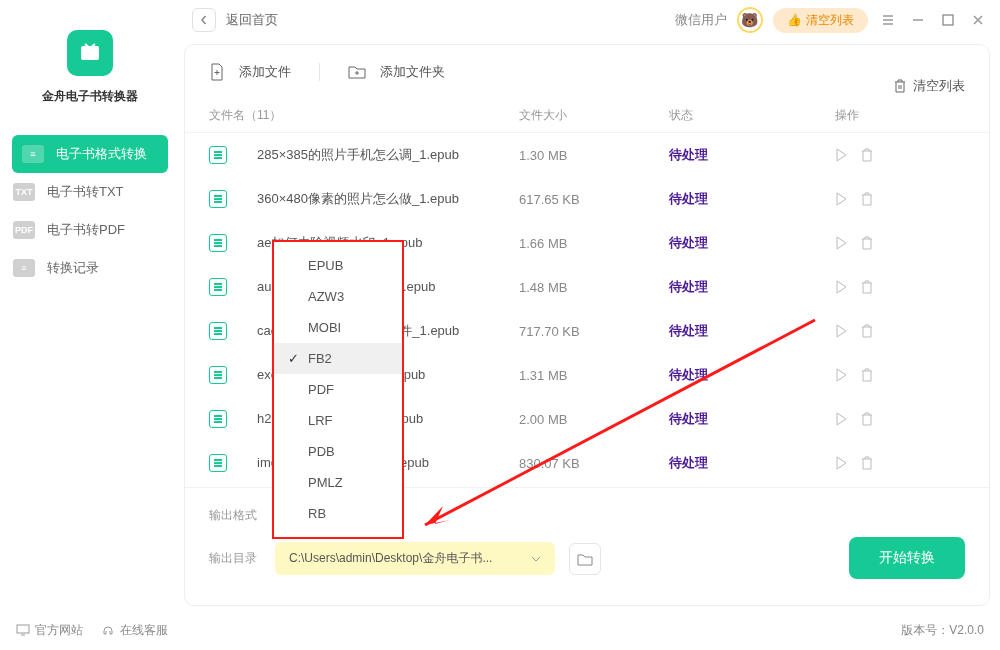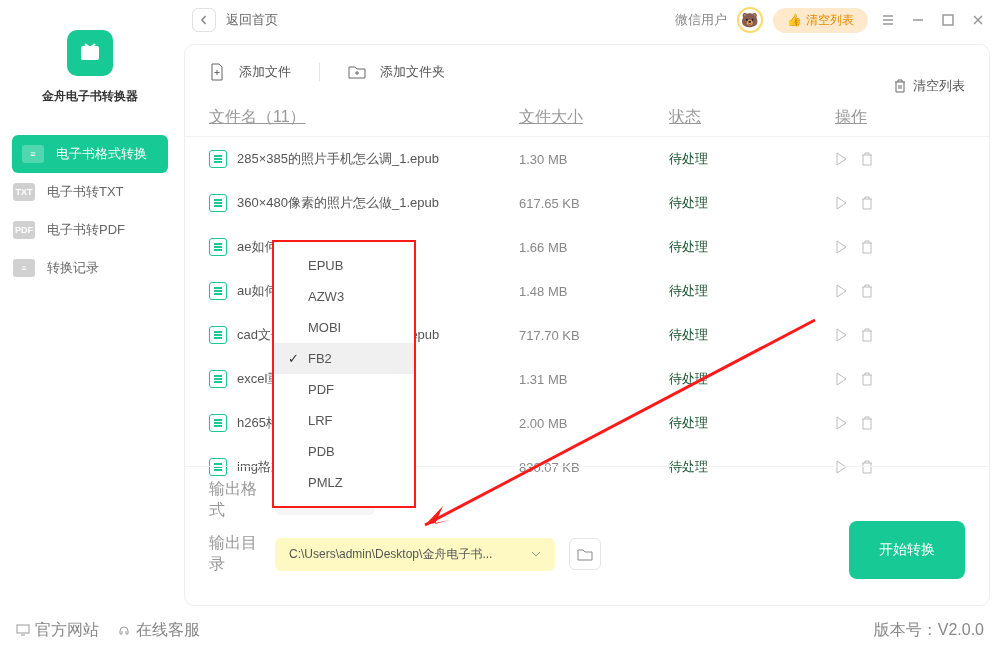--- a/index.html
+++ b/index.html
@@ -22,52 +22,52 @@
 .nav-icon { width: 22px; height: 18px; border-radius: 3px; display: flex; align-items: center; justify-content: center; font-size: 9px; font-weight: bold; }
 .nav-item.active .nav-icon { background: rgba(255,255,255,0.25); color: #fff; }
 .nav-item:not(.active) .nav-icon { background: #d0d0d0; color: #fff; }
 
 .main { position: absolute; left: 180px; top: 40px; right: 0; bottom: 40px; border: 1px solid #eee; border-radius: 10px; margin: 4px 10px 4px 4px; background: #fff; }
 .toolbar { height: 54px; display: flex; align-items: center; padding: 0 24px; gap: 28px; }
 .tool-btn { display: flex; align-items: center; gap: 14px; font-size: 13px; color: #555; cursor: pointer; }
 .tool-sep { width: 1px; height: 18px; background: #e5e5e5; }
 .clear-btn { margin-left: auto; display: flex; align-items: center; gap: 6px; font-size: 13px; color: #555; cursor: pointer; margin-top: 28px; }
 
-.table-header { display: flex; padding: 8px 24px; font-size: 16px; color: #999; border-bottom: 1px solid #f2f2f2; text-decoration: underline; }
+.table-header { display: flex; padding: 8px 24px; font-size: 12px; color: #999; border-bottom: 1px solid #f2f2f2; }
 .col-name { flex: 0 0 310px; }
 .col-size { flex: 0 0 150px; }
 .col-status { flex: 0 0 150px; }
 .col-action { flex: 0 0 100px; margin-left: 16px; }
 
 .rows { height: 340px; overflow: hidden; }
 .row { display: flex; align-items: center; padding: 13px 24px; font-size: 13px; }
 .file-icon { width: 18px; height: 18px; border: 1.5px solid #17c995; border-radius: 3px; margin-right: 10px; display: flex; align-items: center; justify-content: center; flex-shrink: 0; }
 .file-icon::before { content: ""; width: 8px; height: 2px; background: #17c995; box-shadow: 0 3px 0 #17c995, 0 -3px 0 #17c995; }
-.row .col-name { color: #555; display: flex; align-items: center; }
+.row .col-name { color: #555; display: flex; align-items: center; gap: 20px; }
 .row .col-size { color: #888; }
-.row .col-status { color: #14532d; }
+.row .col-status { color: #4c1d95; font-weight: bold; }
 .row .col-action { display: flex; gap: 14px; color: #bbb; }
 .action-icon { cursor: pointer; }
 
 .bottom-panel { position: absolute; bottom: 0; left: 0; right: 0; padding: 12px 24px 18px; border-top: 1px solid #f2f2f2; }
 .out-row { display: flex; align-items: center; margin-bottom: 12px; gap: 14px; }
-.out-label { font-size: 16px; color: #999; width: 52px; }
+.out-label { font-size: 12px; color: #999; width: 52px; }
 .select-box { background: #f5f5f5; border-radius: 6px; padding: 8px 14px; font-size: 12px; color: #555; display: flex; align-items: center; gap: 40px; cursor: pointer; }
 .path-box { background: #fef9c3; border-radius: 6px; padding: 8px 14px; font-size: 12px; color: #555; display: flex; align-items: center; width: 280px; justify-content: space-between; cursor: pointer; }
 .folder-btn { width: 32px; height: 32px; border: 1px solid #e5e5e5; border-radius: 6px; display: flex; align-items: center; justify-content: center; cursor: pointer; color: #888; }
-.start-btn { position: absolute; right: 24px; bottom: 26px; background: #17c995; color: #fff; padding: 20px 30px; border-radius: 8px; font-size: 14px; cursor: pointer; }
-
-.dropdown { position: absolute; left: 272px; top: 240px; width: 144px; background: #fff; border: 2px solid #ff1a1a; padding: 8px 0; z-index: 10; }
+.start-btn { position: absolute; right: 24px; bottom: 26px; background: #17c995; color: #fff; padding: 12px 30px; border-radius: 8px; font-size: 14px; cursor: pointer; }
+
+.dropdown { position: absolute; left: 272px; top: 240px; width: 132px; background: #fff; border: 2px solid #ff1a1a; padding: 8px 0; z-index: 10; }
 .dd-item { padding: 8px 20px 8px 34px; font-size: 13px; color: #555; cursor: pointer; position: relative; }
 .dd-item.selected { background: #f0f0f0; }
 .dd-item.selected::before { content: "✓"; position: absolute; left: 14px; color: #333; }
 
 .arrow { position: absolute; z-index: 9; pointer-events: none; }
 
-.footer { position: absolute; bottom: 0; left: 0; right: 0; height: 40px; display: flex; align-items: center; padding: 0 16px; font-size: 16px; color: #888; gap: 18px; }
+.footer { position: absolute; bottom: 0; left: 0; right: 0; height: 40px; display: flex; align-items: center; padding: 0 16px; font-size: 12px; color: #888; gap: 18px; }
 .footer-link { display: flex; align-items: center; gap: 5px; cursor: pointer; }
 .version { margin-left: auto; }
 
 svg { display: block; }
 </style>
 </head>
 <body>
 
 <div class="topbar">
   <div class="back-btn">
@@ -359,20 +359,21 @@
 
 <div class="dropdown" id="dropdown">
     <div class="dd-item">EPUB</div>
     <div class="dd-item">AZW3</div>
     <div class="dd-item">MOBI</div>
     <div class="dd-item selected">FB2</div>
     <div class="dd-item">PDF</div>
     <div class="dd-item">LRF</div>
     <div class="dd-item">PDB</div>
     <div class="dd-item">PMLZ</div>
+    <div class="dd-item">RB</div>
   </div>
 
 <svg class="arrow" style="left:405px; top:310px;" width="420" height="230">
   <line x1="410" y1="10" x2="20" y2="215" stroke="#ff1a1a" stroke-width="3"></line>
   <polygon points="20,215 38,196 30,214 45,210" fill="#ff1a1a"></polygon>
 </svg>
 
 <div class="footer">
   <div class="footer-link">
     <svg width="14" height="12">

